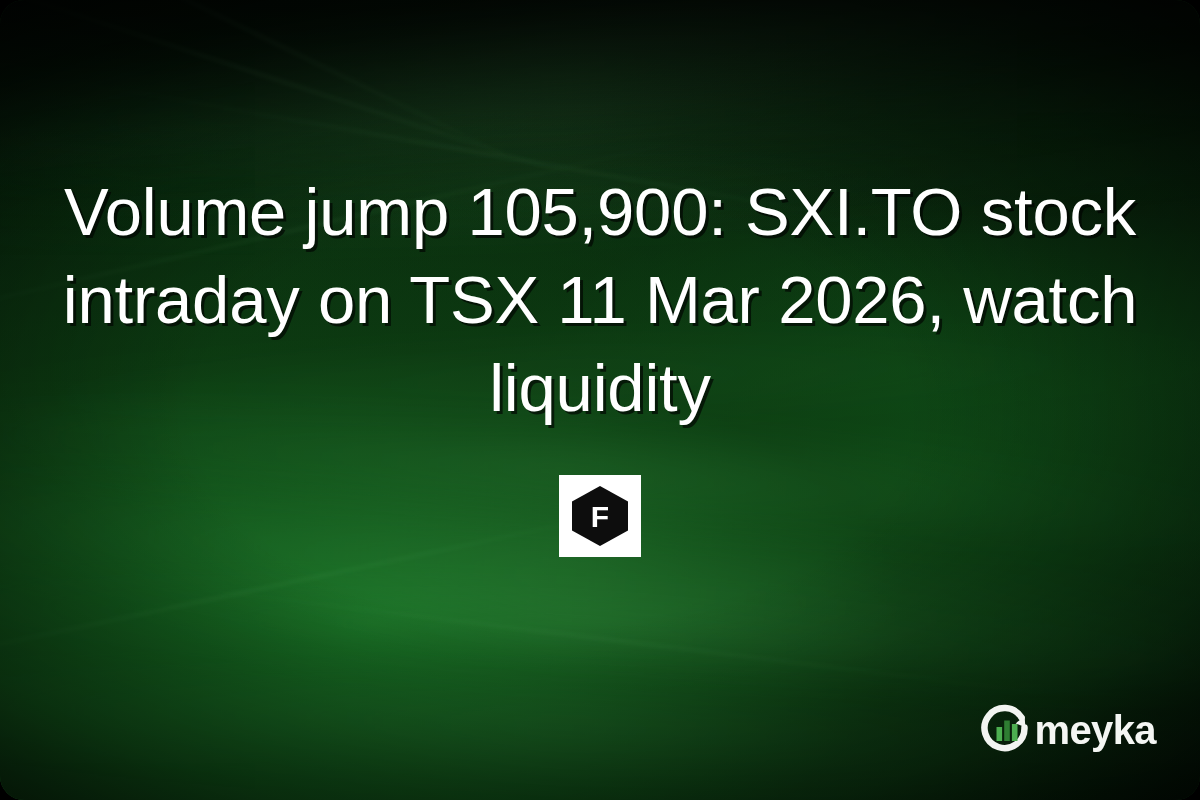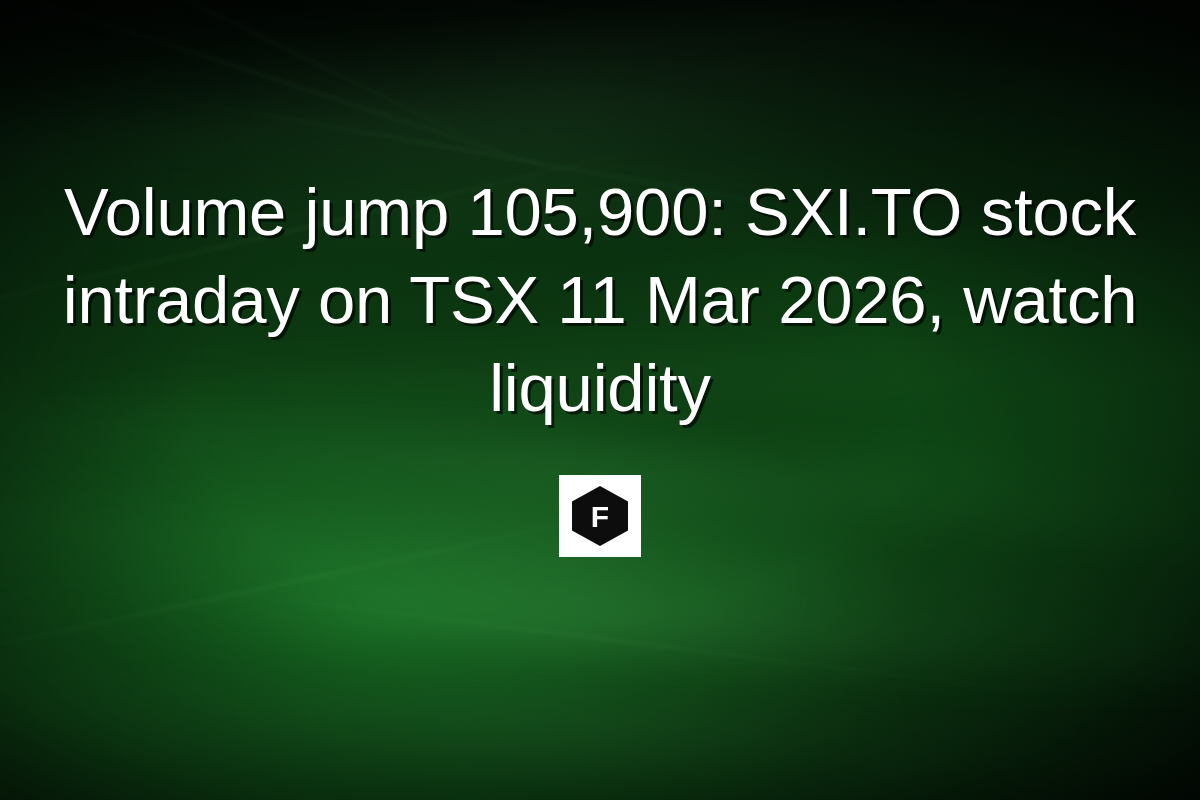--- a/index.html
+++ b/index.html
@@ -10,20 +10,21 @@
   body {
     font-family: "Liberation Sans", sans-serif;
   }
 
   #poster {
     position: relative;
     width: 1200px;
     height: 800px;
     overflow: hidden;
     background: #06180a;
+    border-radius: 24px;
   }
 
   
   .bg-layer {
     position: absolute;
     inset: 0;
     pointer-events: none;
   }
 
   .bg-base {
@@ -172,15 +173,27 @@
 
     <h1 class="headline">Volume jump 105,900: SXI.TO stock intraday on TSX 11 Mar 2026, watch liquidity</h1>
 
     <div class="badge">
       <svg width="58" height="62" viewBox="0 0 58 62" aria-hidden="true">
         <polygon points="29,1 57,16.5 57,45.5 29,61 1,45.5 1,16.5" fill="#0d0d0d"></polygon>
         <text x="29" y="42" text-anchor="middle" font-family="Liberation Sans, sans-serif" font-size="30" font-weight="700" fill="#ffffff">F</text>
       </svg>
     </div>
 
+    <div class="brand">
+      <svg class="brand-mark" width="52" height="52" viewBox="0 0 52 52" aria-hidden="true">
+
+        <path d="M41.5 13.5 A20 20 0 1 0 44.5 23.5" fill="none" stroke="#f2f4f1" stroke-width="6.5" stroke-linecap="round"></path>
+        <path d="M44.6 12.2 L45.4 23.2 L35.6 19.4 Z" fill="#f2f4f1"></path>
+
+        <rect x="16.5" y="23" width="5.6" height="14" fill="#4caf50"></rect>
+        <rect x="24.2" y="16.5" width="5.6" height="20.5" fill="#2e7d32"></rect>
+        <rect x="31.9" y="20" width="5.6" height="17" fill="#4caf50"></rect>
+      </svg>
+      <span class="brand-name">meyka</span>
+    </div>
 
   </div>
 </div>
 
 </body></html>

